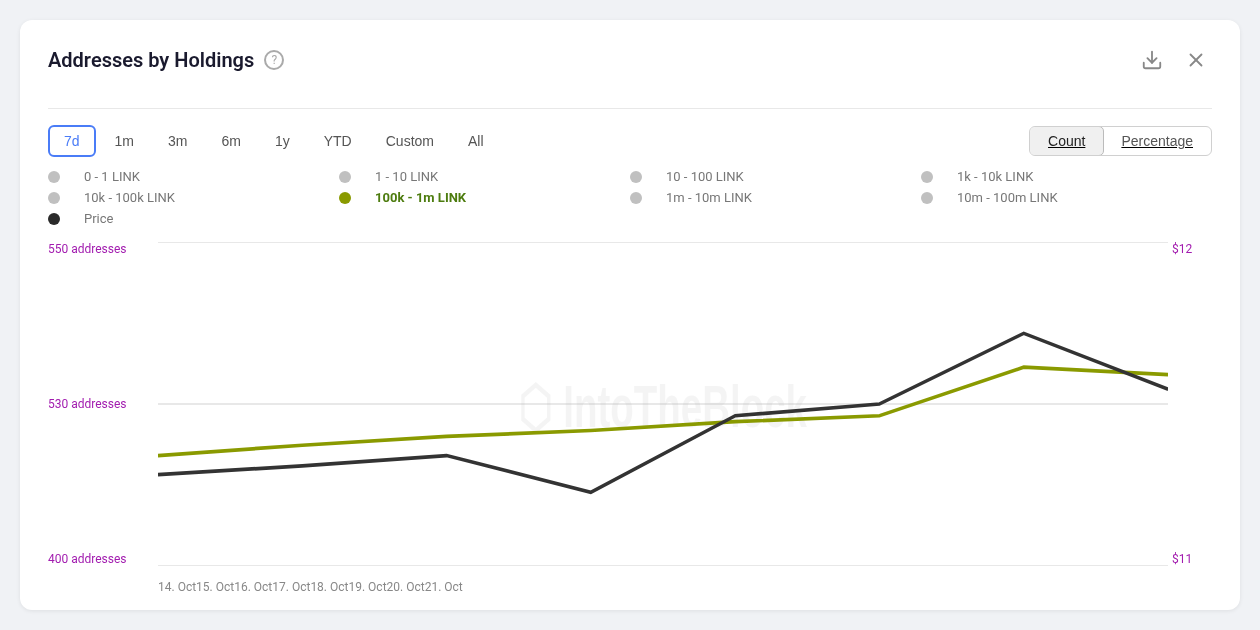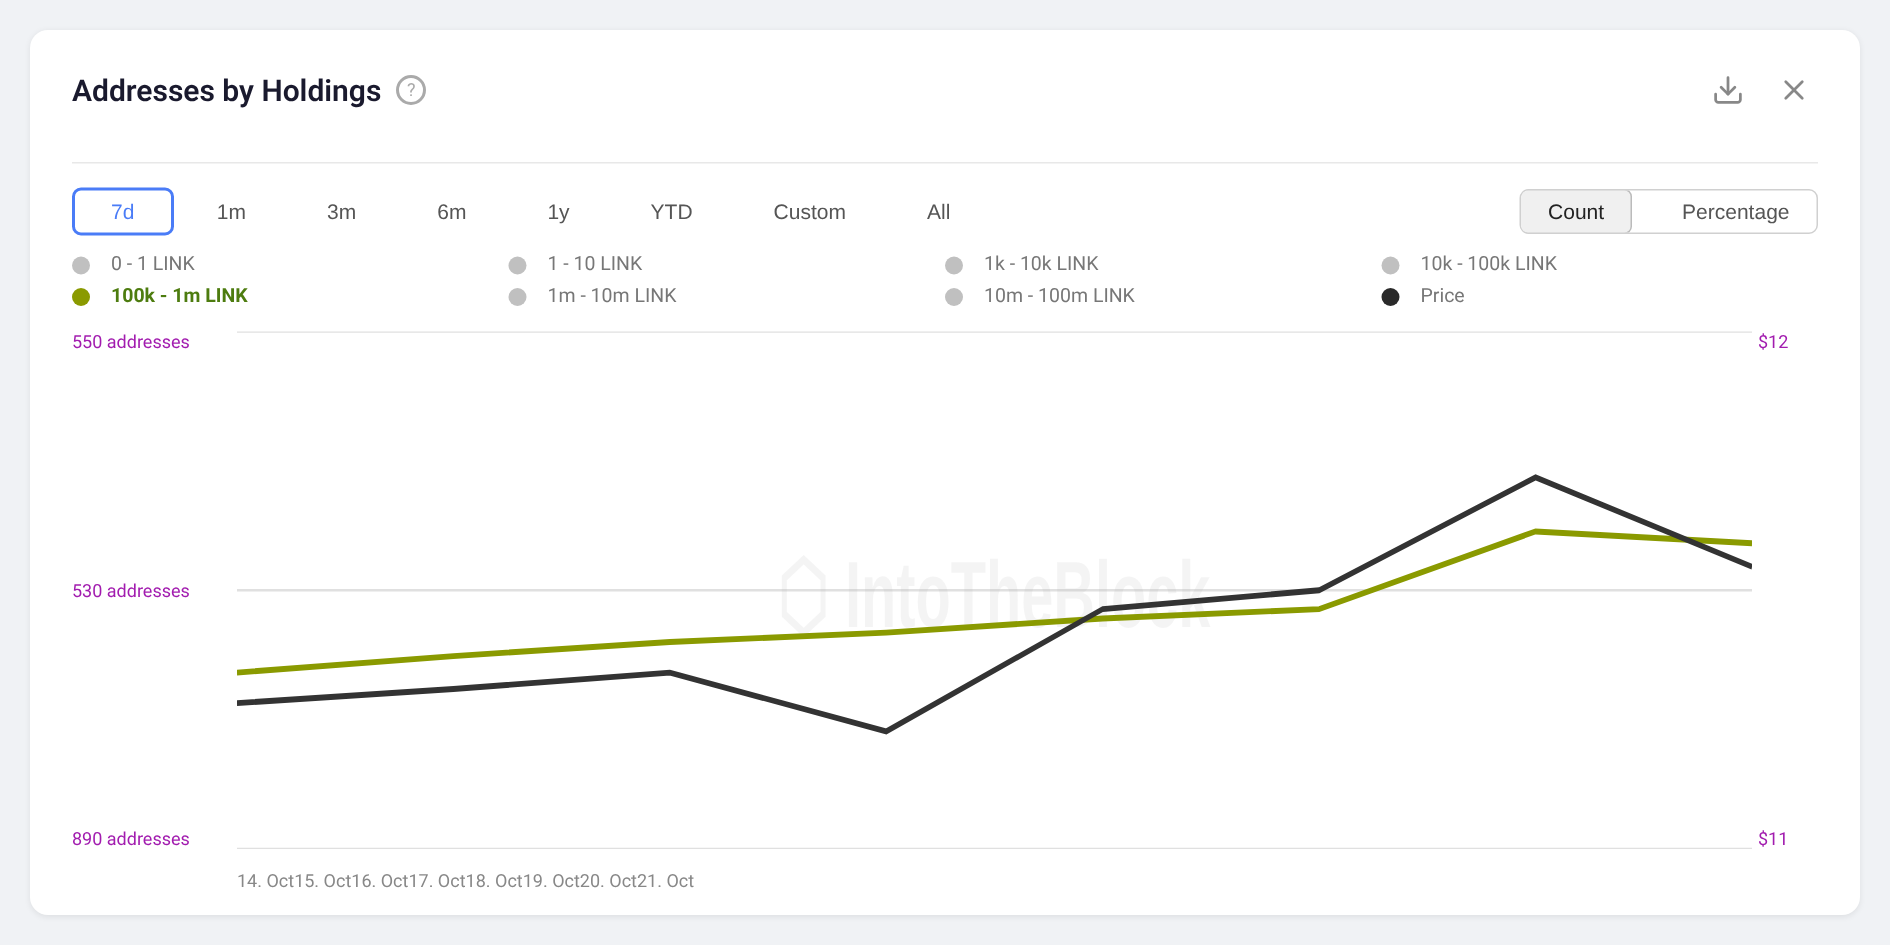--- a/index.html
+++ b/index.html
@@ -71,40 +71,41 @@
       display: flex;
       align-items: center;
       justify-content: space-between;
       padding: 16px 0 12px 0;
     }
     .time-filters {
       display: flex;
       gap: 4px;
     }
     .filter-btn {
-      padding: 6px 24px;
+      padding: 6px 14px;
       border-radius: 6px;
       border: 1px solid transparent;
       background: transparent;
       font-size: 14px;
       color: #555;
       cursor: pointer;
       font-weight: 500;
     }
     .filter-btn.active {
       border: 2px solid #4a7cf7;
       color: #4a7cf7;
       background: #fff;
     }
     .view-filters {
       display: flex;
-      gap: 16px;
+      gap: 0;
       border: 1px solid #d0d0d0;
       border-radius: 6px;
       overflow: hidden;
+      text-decoration: underline;
     }
     .view-btn {
       padding: 6px 18px;
       border: none;
       background: transparent;
       font-size: 14px;
       color: #555;
       cursor: pointer;
       font-weight: 500;
     }
@@ -117,21 +118,21 @@
     }
     .legend {
       display: grid;
       grid-template-columns: repeat(4, 1fr);
       gap: 6px 0;
       padding-bottom: 12px;
     }
     .legend-item {
       display: flex;
       align-items: center;
-      gap: 14px;
+      gap: 24px;
       font-size: 13px;
       color: #777;
     }
     .legend-dot {
       width: 12px;
       height: 12px;
       border-radius: 50%;
       flex-shrink: 0;
     }
     .legend-item.highlighted .legend-label {
@@ -244,20 +245,24 @@
     <div class="legend-item">
       <div class="legend-dot" style="background:#c0c0c0"></div>
       <span class="legend-label">0 - 1 LINK</span>
     </div>
     <div class="legend-item">
       <div class="legend-dot" style="background:#c0c0c0"></div>
       <span class="legend-label">1 - 10 LINK</span>
     </div>
     <div class="legend-item">
       <div class="legend-dot" style="background:#c0c0c0"></div>
+      <span class="legend-label">10 - 100 LINK</span>
+    </div>
+    <div class="legend-item">
+      <div class="legend-dot" style="background:#c0c0c0"></div>
       <span class="legend-label">1k - 10k LINK</span>
     </div>
     <div class="legend-item">
       <div class="legend-dot" style="background:#c0c0c0"></div>
       <span class="legend-label">10k - 100k LINK</span>
     </div>
     <div class="legend-item highlighted">
       <div class="legend-dot" style="background:#8a9a00"></div>
       <span class="legend-label" style="color:#4d7c0f;font-weight:700;">100k - 1m LINK</span>
     </div>
@@ -274,21 +279,21 @@
       <span class="legend-label">Price</span>
     </div>
   </div>
 
   <div class="chart-area">
     <div class="chart-container">
 
       <div class="y-axis-left">
         <span class="y-label">550 addresses</span>
         <span class="y-label">530 addresses</span>
-        <span class="y-label">890 addresses</span>
+        <span class="y-label">400 addresses</span>
       </div>
 
       <div class="y-axis-right">
         <span class="y-label">$12</span>
         <span class="y-label"></span>
         <span class="y-label">$11</span>
       </div>
 
       <div class="x-axis">
         <span class="x-label">14. Oct</span>

